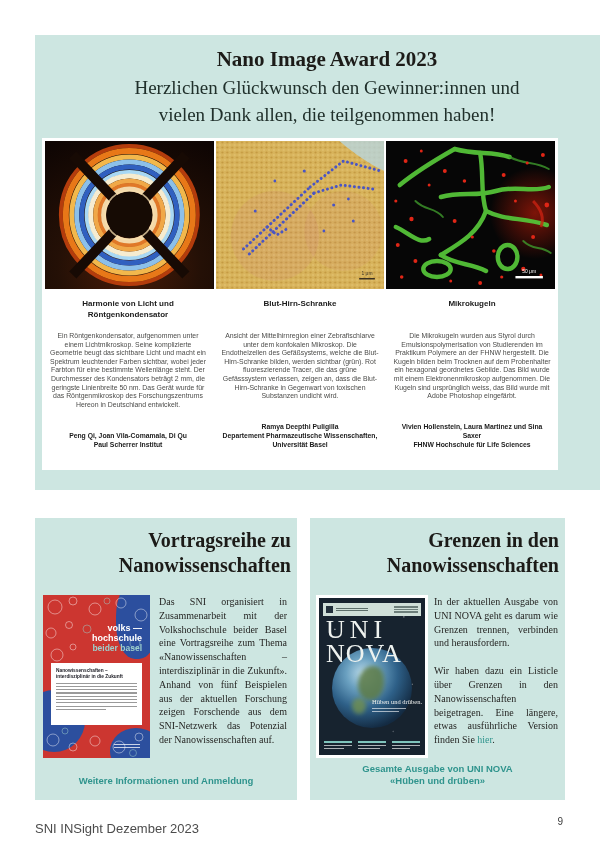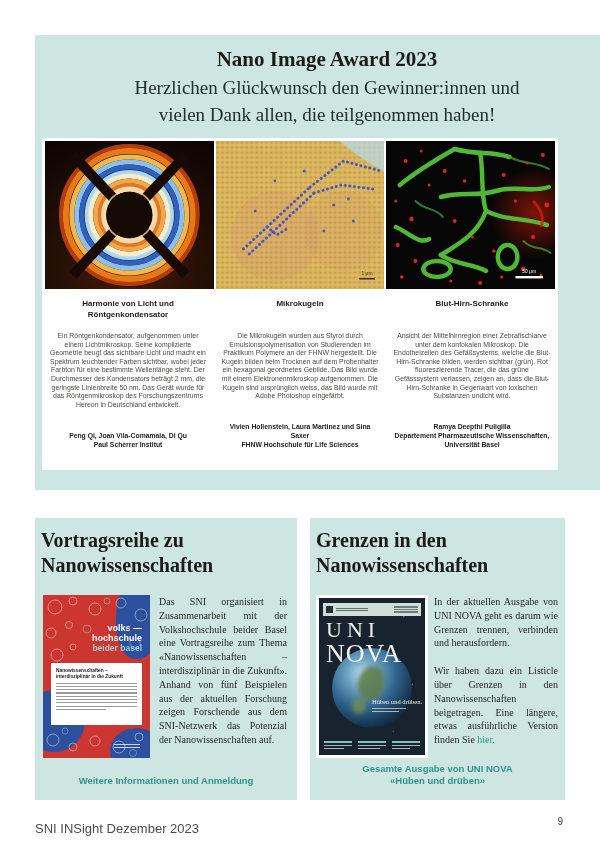--- a/index.html
+++ b/index.html
@@ -16,21 +16,21 @@
   .img-cell{flex:1;height:148px;overflow:hidden;background:#000;}
   .img-cell svg{display:block;width:100%;height:100%;}
   .col-row{display:flex;padding:0 0;}
   .entry-col{flex:1;padding:0 7px;text-align:center;display:flex;flex-direction:column;height:178px;}
   .entry-caption{margin-top:10px;font-weight:700;font-size:8px;line-height:10.5px;color:#1b1b1b;min-height:21px;}
   .entry-body{margin-top:12px;font-size:6.9px;line-height:8.6px;color:#4b4b49;}
   .entry-authors{margin-top:auto;margin-bottom:18px;font-weight:700;font-size:6.8px;line-height:9px;color:#1b1b1b;}
   
   .card-bl{position:absolute;left:35px;top:518px;width:262px;height:282px;background:#cde6e1;}
   .card-br{position:absolute;left:310px;top:518px;width:255px;height:282px;background:#cde6e1;}
-  .card-title{margin-top:10px;text-align:left;font-family:"Liberation Serif",serif;
+  .card-title{margin-top:10px;text-align:right;font-family:"Liberation Serif",serif;
               font-weight:700;font-size:20px;line-height:25px;color:#1c1b18;padding:0 6px;}
   .card-body{position:absolute;font-family:"Liberation Serif",serif;font-size:10px;line-height:13.8px;
              color:#262624;text-align:justify;}
   .card-link{position:absolute;left:0;right:0;bottom:13px;text-align:center;color:#2f948d;
              font-weight:700;font-size:9.5px;line-height:12px;cursor:pointer;}
   .inline-link{color:#2f948d;cursor:pointer;}
   
   .poster{position:absolute;left:8px;top:77px;width:107px;height:163px;background:#cc3630;overflow:hidden;}
   .poster .blob{position:absolute;background:#2c4f9e;}
   .pb1{right:-8px;top:-14px;width:42px;height:78px;border-radius:45%;}
@@ -58,21 +58,21 @@
            radial-gradient(circle 1px at 30% 70%, rgba(255,255,255,.35), transparent 1.2px),
            radial-gradient(circle 1px at 88% 55%, rgba(255,255,255,.4), transparent 1.2px),
            radial-gradient(circle 1px at 70% 85%, rgba(255,255,255,.3), transparent 1.2px);}
   .cover-band{position:absolute;left:4px;right:4px;top:5px;height:13px;background:#cfdfd8;
               display:flex;align-items:center;padding:0 3px;box-sizing:border-box;}
   .cover-logo{width:7px;height:7px;background:#23313c;margin-right:3px;}
   .cband-lines{flex:1;}
   .cband-lines div{height:1.3px;background:#5c6e6a;margin:1.3px 0;width:55%;}
   .cband-right div{height:1.1px;background:#6c7e7a;margin:1.4px 0;width:24px;}
   .cover-uni{position:absolute;left:7px;top:20px;z-index:2;font-family:"Liberation Serif",serif;
-             color:#eef2ef;font-size:22px;line-height:24px;letter-spacing:5px;}
+             color:#eef2ef;font-size:26px;line-height:24px;letter-spacing:5px;}
   .cover-nova{position:absolute;left:7px;top:44px;z-index:2;font-family:"Liberation Serif",serif;
               color:#eef2ef;font-size:26px;line-height:24px;letter-spacing:1px;}
   .globe{position:absolute;left:13px;top:50px;width:80px;height:80px;border-radius:50%;z-index:1;
          background:radial-gradient(circle at 38% 32%, #b9d9e8 0%, #6aa0c0 22%, #2e6088 48%, #142c44 75%, #0c1826 100%);}
   .globe .land1{position:absolute;left:26px;top:18px;width:26px;height:34px;background:#5e7c46;
                 border-radius:60% 40% 55% 45%;filter:blur(2px);opacity:.85;}
   .globe .land2{position:absolute;left:20px;top:50px;width:14px;height:16px;background:#71904f;
                 border-radius:50%;filter:blur(2px);opacity:.8;}
   .cover-tagline{position:absolute;left:53px;top:100px;z-index:2;font-family:"Liberation Serif",serif;
                  color:#eceeec;font-size:6.5px;line-height:8px;}
@@ -231,33 +231,33 @@
       <div class="col-row">
         <div class="entry-col">
           <div class="entry-caption">Harmonie von Licht und Röntgenkondensator</div>
           <div class="entry-body">Ein Röntgenkondensator, aufgenommen unter einem Lichtmikroskop. Seine komplizierte Geometrie beugt das sichtbare Licht und macht ein Spektrum leuchtender Farben sichtbar, wobei jeder Farbton für eine bestimmte Wellenlänge steht. Der Durchmesser des Kondensators beträgt 2 mm, die geringste Linienbreite 50 nm. Das Gerät wurde für das Röntgenmikroskop des Forschungszentrums Hereon in Deutschland entwickelt.</div>
           <div class="entry-authors">
             <div>Peng Qi, Joan Vila-Comamala, Di Qu</div>
             <div>Paul Scherrer Institut</div>
           </div>
         </div>
         <div class="entry-col">
+          <div class="entry-caption">Blut-Hirn-Schranke</div>
+          <div class="entry-body">Ansicht der Mittelhirnregion einer Zebrafischlarve unter dem konfokalen Mikroskop. Die Endothelzellen des Gefäßsystems, welche die Blut-Hirn-Schranke bilden, werden sichtbar (grün). Rot fluoreszierende Tracer, die das grüne Gefässsystem verlassen, zeigen an, dass die Blut-Hirn-Schranke in Gegenwart von toxischen Substanzen undicht wird.</div>
+          <div class="entry-authors">
+            <div>Ramya Deepthi Puligilla</div>
+            <div>Departement Pharmazeutische Wissenschaften, Universität Basel</div>
+          </div>
+        </div>
+        <div class="entry-col">
           <div class="entry-caption">Mikrokugeln</div>
           <div class="entry-body">Die Mikrokugeln wurden aus Styrol durch Emulsionspolymerisation von Studierenden im Praktikum Polymere an der FHNW hergestellt. Die Kugeln bilden beim Trocknen auf dem Probenhalter ein hexagonal geordnetes Gebilde. Das Bild wurde mit einem Elektronenmikroskop aufgenommen. Die Kugeln sind ursprünglich weiss, das Bild wurde mit Adobe Photoshop eingefärbt.</div>
           <div class="entry-authors">
             <div>Vivien Hollenstein, Laura Martinez und Sina Saxer</div>
             <div>FHNW Hochschule für Life Sciences</div>
-          </div>
-        </div>
-        <div class="entry-col">
-          <div class="entry-caption">Blut-Hirn-Schranke</div>
-          <div class="entry-body">Ansicht der Mittelhirnregion einer Zebrafischlarve unter dem konfokalen Mikroskop. Die Endothelzellen des Gefäßsystems, welche die Blut-Hirn-Schranke bilden, werden sichtbar (grün). Rot fluoreszierende Tracer, die das grüne Gefässsystem verlassen, zeigen an, dass die Blut-Hirn-Schranke in Gegenwart von toxischen Substanzen undicht wird.</div>
-          <div class="entry-authors">
-            <div>Ramya Deepthi Puligilla</div>
-            <div>Departement Pharmazeutische Wissenschaften, Universität Basel</div>
           </div>
         </div>
       </div>
     </div>
   </section>
 
   <section class="card-bl">
     <h2 class="card-title">Vortragsreihe zu Nanowissenschaften</h2>
 
     <div class="poster">

